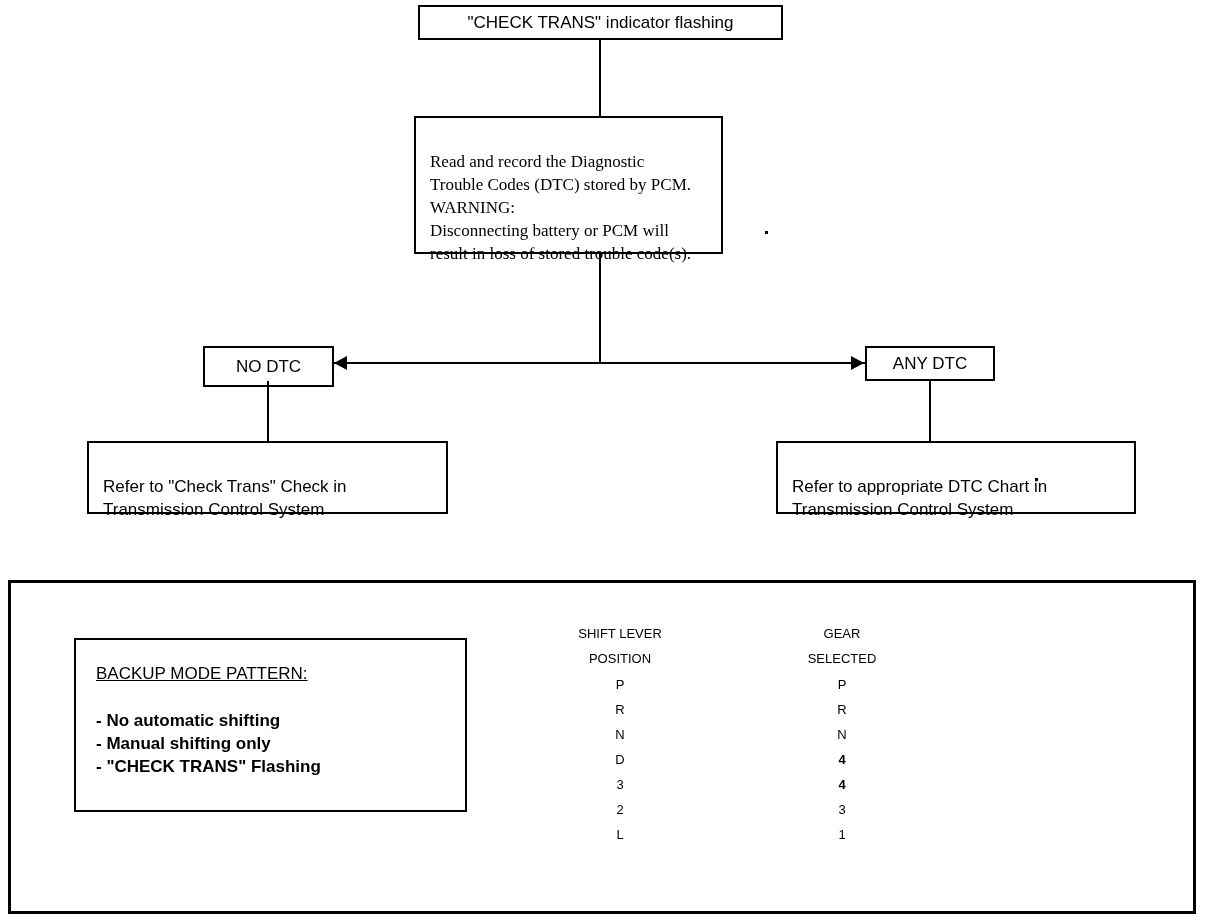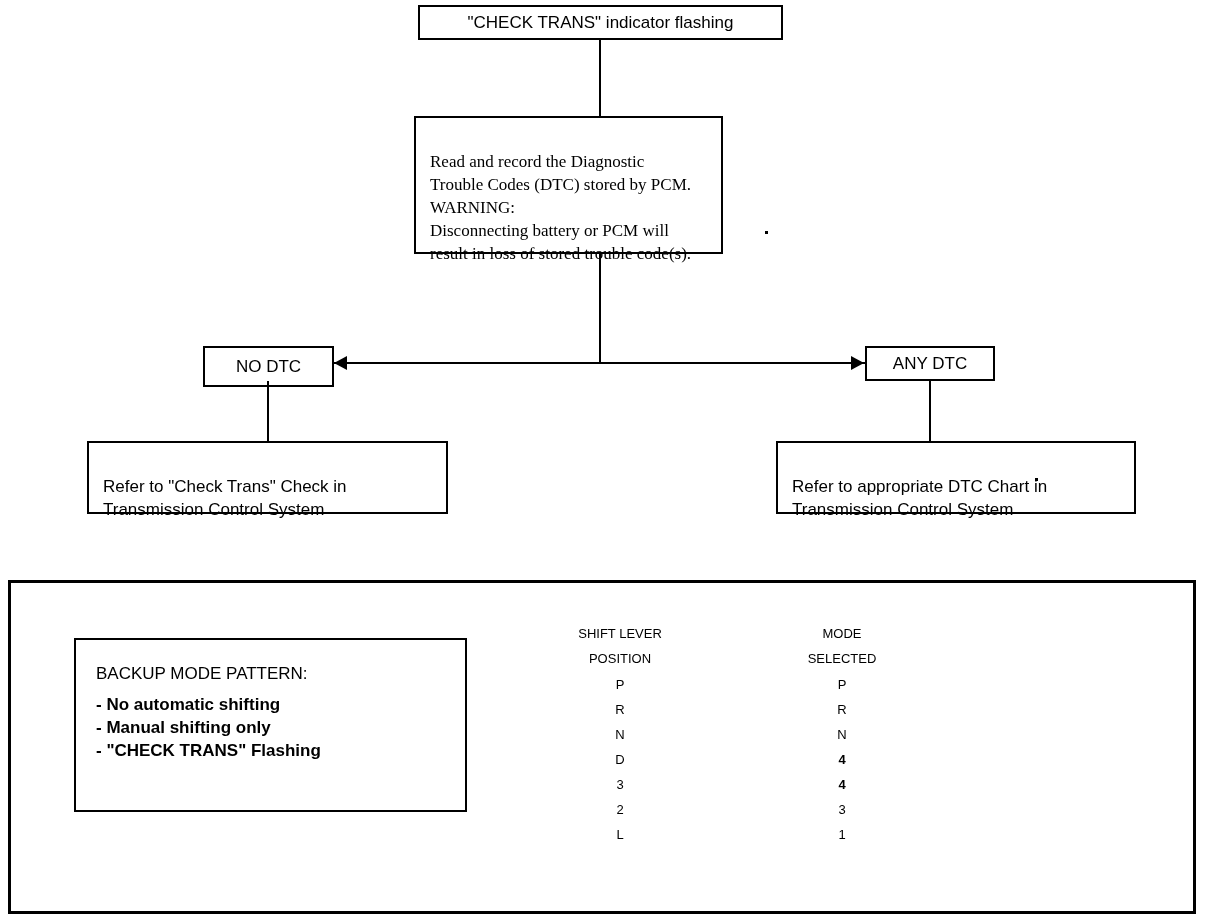--- a/index.html
+++ b/index.html
@@ -71,21 +71,21 @@
   }
   .backup-box {
     position: absolute;
     box-sizing: border-box;
     border: 2px solid #000000;
     background: #ffffff;
     padding: 22px 20px;
     font-size: 17px;
     line-height: 23px;
   }
-  .backup-title { margin-bottom: 8px; }
+  .backup-title { margin-bottom: 24px; text-decoration: underline; }
   .backup-list { white-space: pre-line; font-weight: bold; }
 
   
   .shift-table {
     position: absolute;
     display: flex;
     gap: 94px;
     font-size: 13px;
     line-height: 25px;
   }
@@ -173,21 +173,21 @@
         <span class="cell">P</span>
         <span class="cell">R</span>
         <span class="cell">N</span>
         <span class="cell">D</span>
         <span class="cell">3</span>
         <span class="cell">2</span>
         <span class="cell">L</span>
       </div>
 
       <div class="col">
-        <div class="col-head">MODE
+        <div class="col-head">GEAR
 SELECTED</div>
         <span class="cell">P</span>
         <span class="cell">R</span>
         <span class="cell">N</span>
         <span class="cell bold">4</span>
         <span class="cell bold">4</span>
         <span class="cell">3</span>
         <span class="cell">1</span>
       </div>
 

